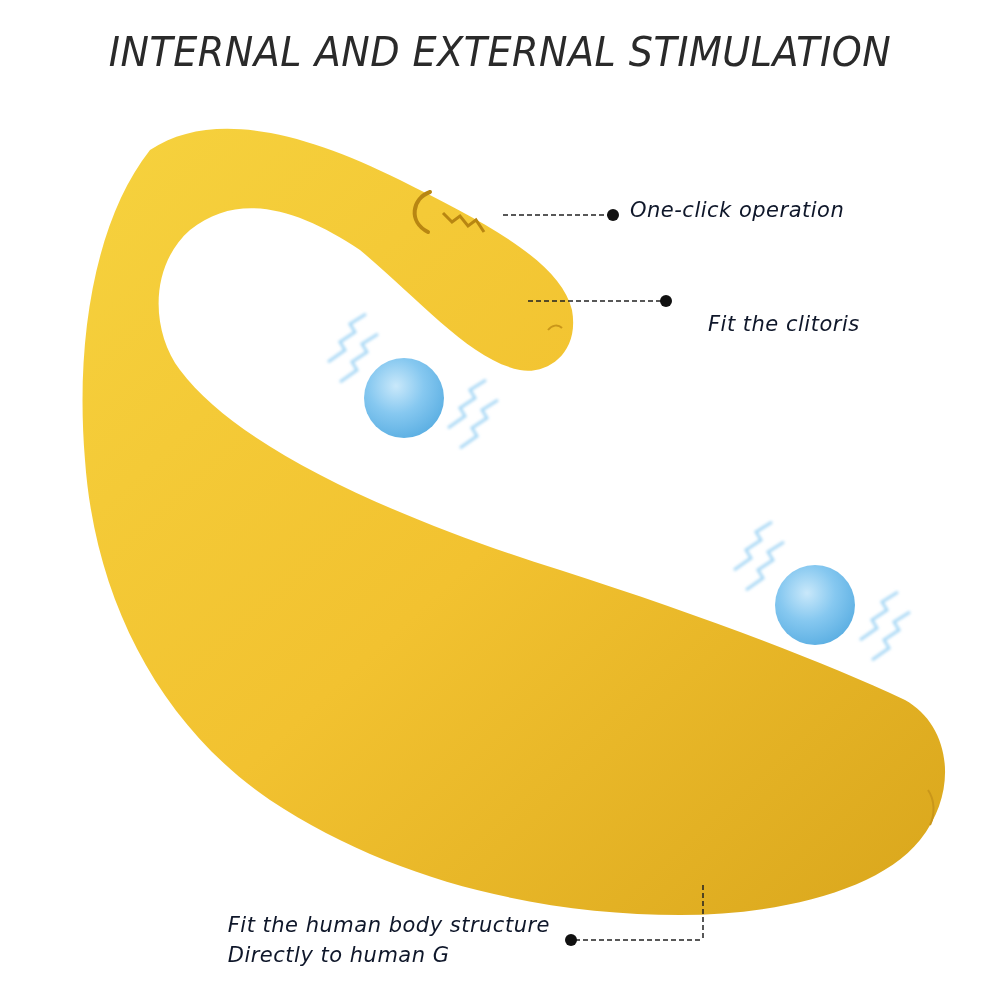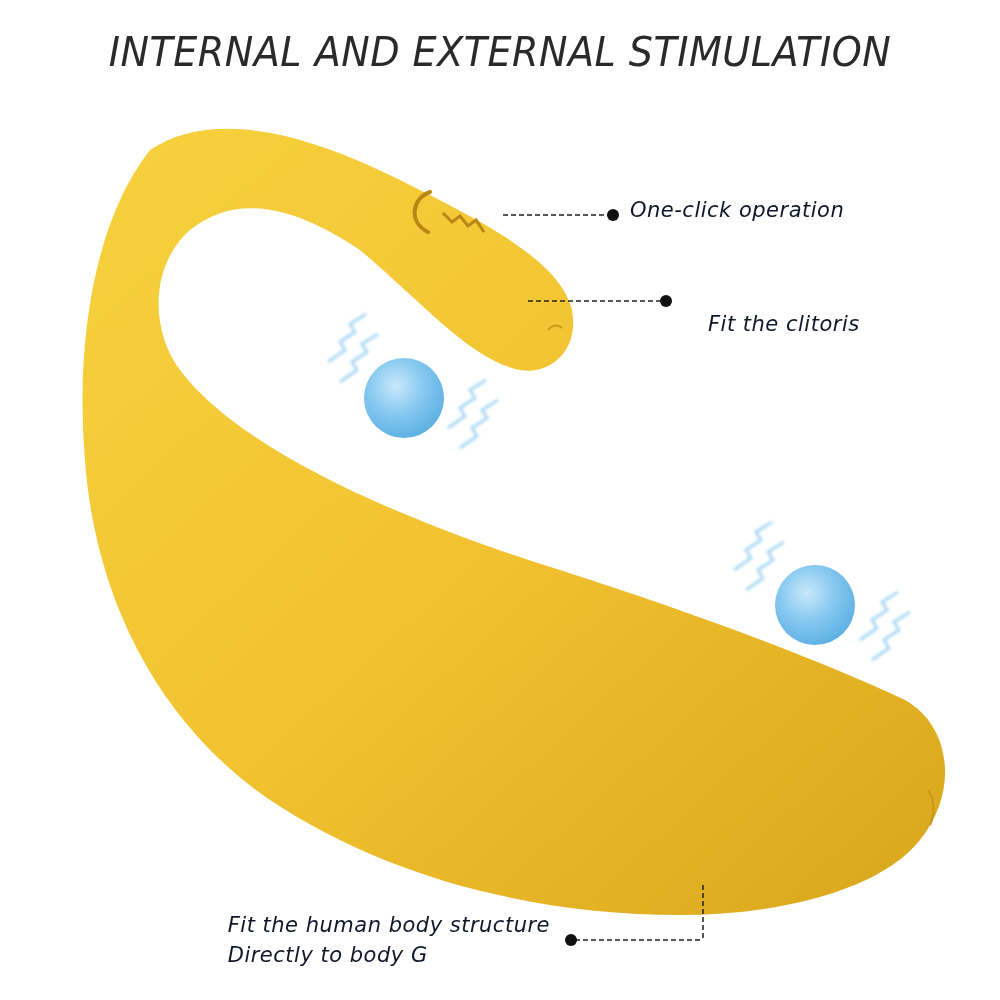--- a/index.html
+++ b/index.html
@@ -85,14 +85,14 @@
 </svg>
 
 <div class="label" style="left:630px; top:195px;">One-click operation</div>
 
 <div class="label" style="left:708px; top:276px;margin-top:33px;">
   <div>Fit the clitoris</div>
 </div>
 
 <div class="label" style="right:450px; top:910px; ">
   <div>Fit the human body structure</div>
-  <div>Directly to body G</div>
+  <div>Directly to human G</div>
 </div>
 
 </body></html>

